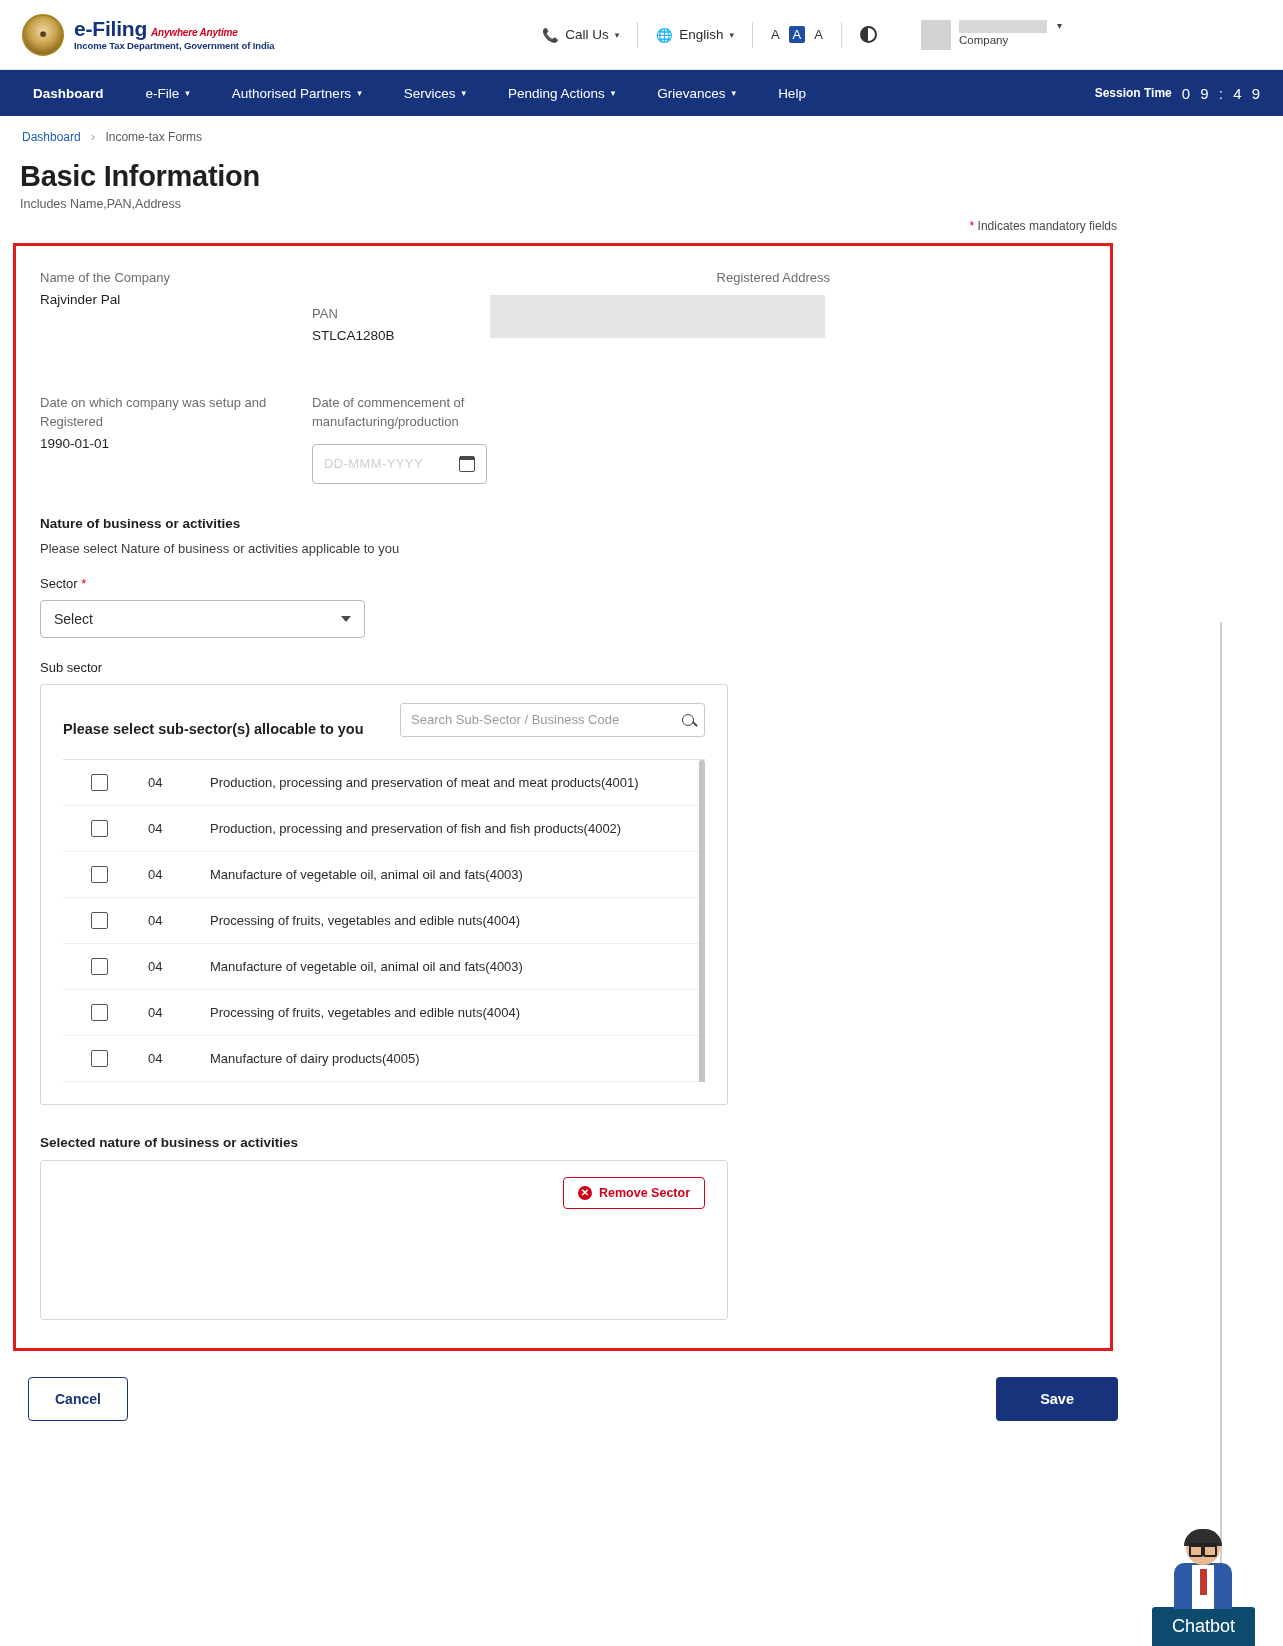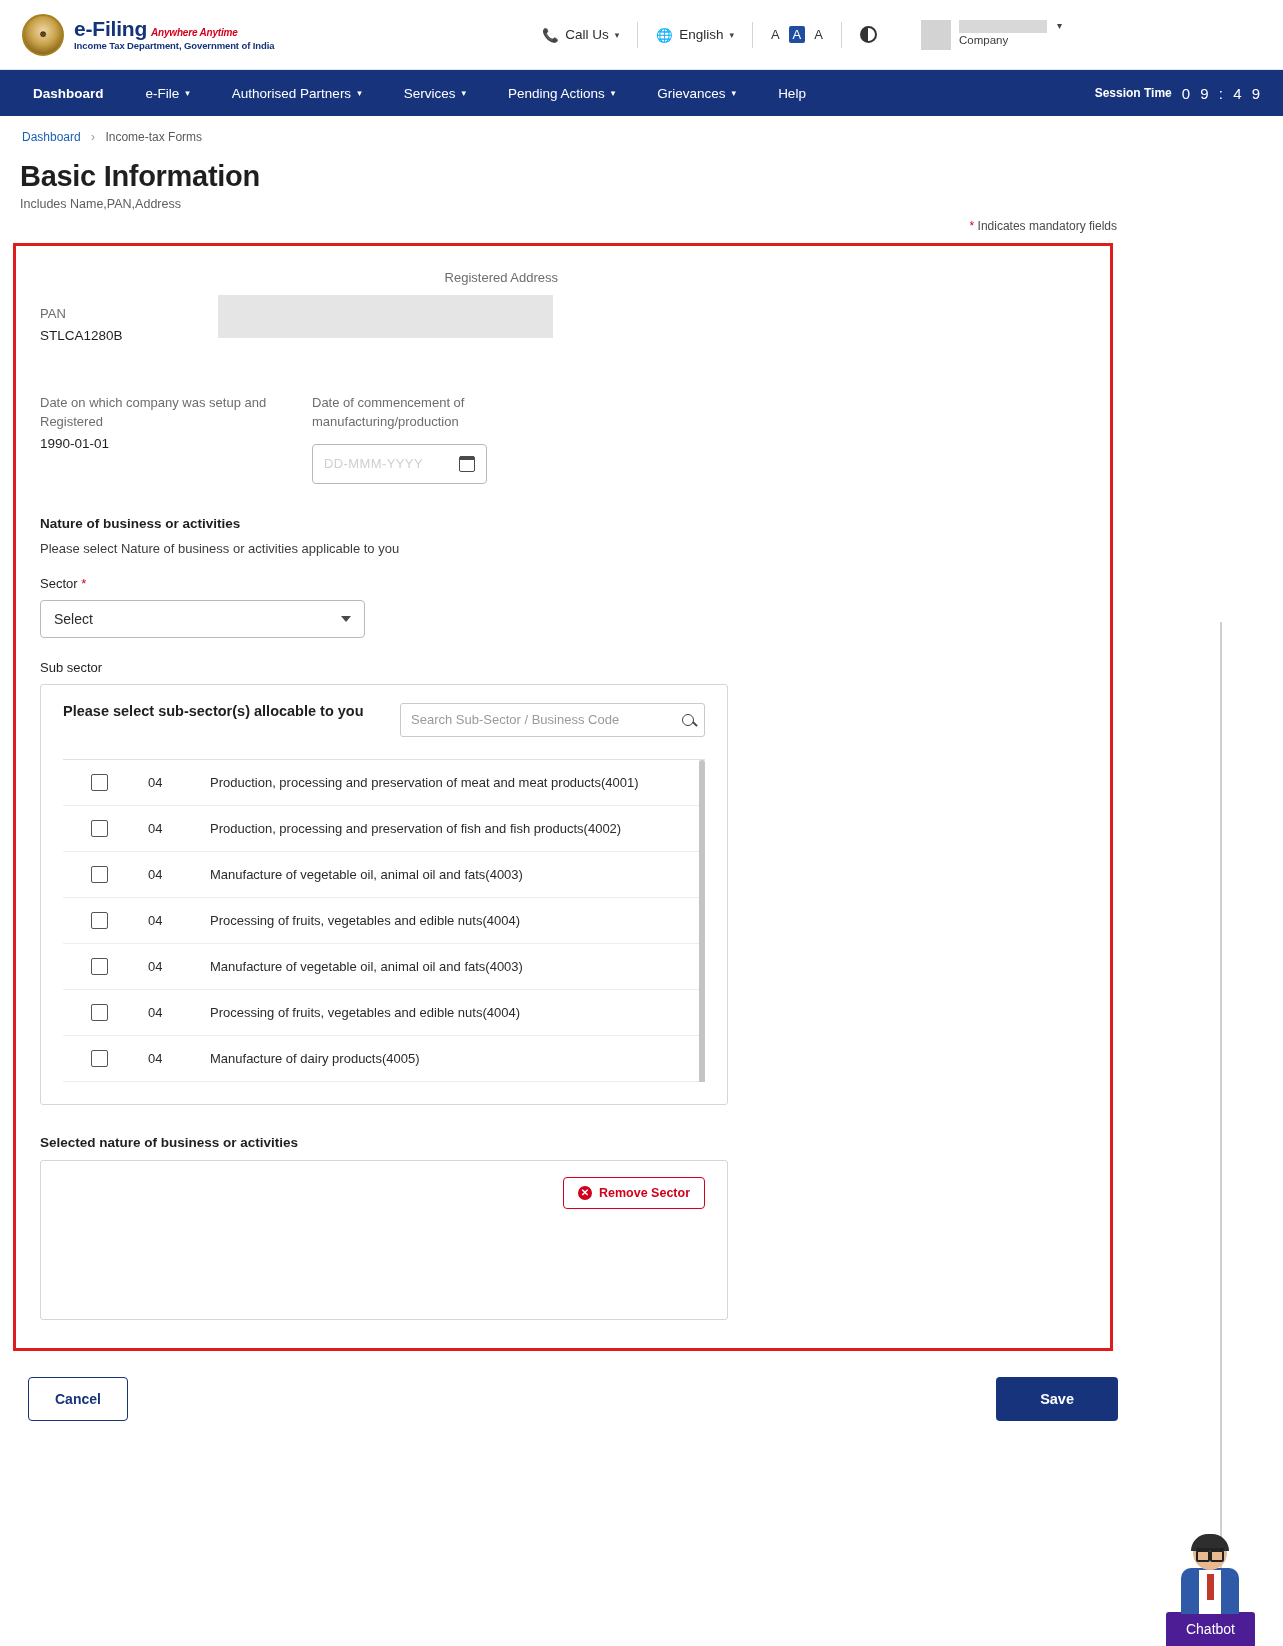--- a/index.html
+++ b/index.html
@@ -179,21 +179,21 @@
 
   .subsector-lbl { font-size: 13px; color: #1f1f1f; margin-top: 22px; }
 
   .subsector-panel {
     margin-top: 9px;
     width: 688px;
     border: 1px solid #d6d6d6; border-radius: 3px;
     background: #fff;
     padding: 18px 22px 22px 22px;
   }
-  .ss-head { display: flex; align-items: flex-start; }
+  .ss-head { display: flex; align-items: flex-end; }
   .ss-head-title { font-size: 14.5px; font-weight: bold; color: #1f1f1f; }
   .search-box {
     margin-left: auto; width: 305px; height: 34px;
     border: 1px solid #c9c9c9; border-radius: 3px;
     display: flex; align-items: center; padding: 0 10px; gap: 8px;
   }
   .search-ph { font-size: 13px; color: #9a9a9a; flex: 1; }
   .mag {
     width: 12px; height: 12px; border: 1.8px solid #444; border-radius: 50%;
     position: relative;
@@ -300,21 +300,21 @@
   }
   .bot-shirt {
     position: absolute; left: 24px; top: 36px; width: 22px; height: 44px;
     background: #ffffff;
   }
   .bot-tie {
     position: absolute; left: 32px; top: 40px; width: 7px; height: 26px;
     background: #c0392b;
   }
   .chat-label {
-    background: #4c1d95; color: #fff; font-size: 14px;
+    background: #0c4a6e; color: #fff; font-size: 18px;
     padding: 9px 20px; border-radius: 3px 3px 0 0;
   }
 
   
   .right-rule {
     position: absolute; right: 61px; top: 622px; width: 2px; height: 1024px; background: #cfcfcf;
   }
 </style>
 </head>
 <body>
@@ -410,20 +410,24 @@
 
   <div class="mandatory-note">
     <span class="star">*</span>
     <span>Indicates mandatory fields</span>
   </div>
 </div>
 
 <div class="red-card">
 
   <div class="row1">
+    <div class="col-a">
+      <div class="field-label">Name of the Company</div>
+      <div class="field-value">Rajvinder Pal</div>
+    </div>
     <div class="col-c">
       <div class="field-label">PAN</div>
       <div class="field-value">STLCA1280B</div>
     </div>
     <div class="col-d">
       <div class="field-label">Registered Address</div>
       <div class="addr-box"></div>
     </div>
   </div>
 

